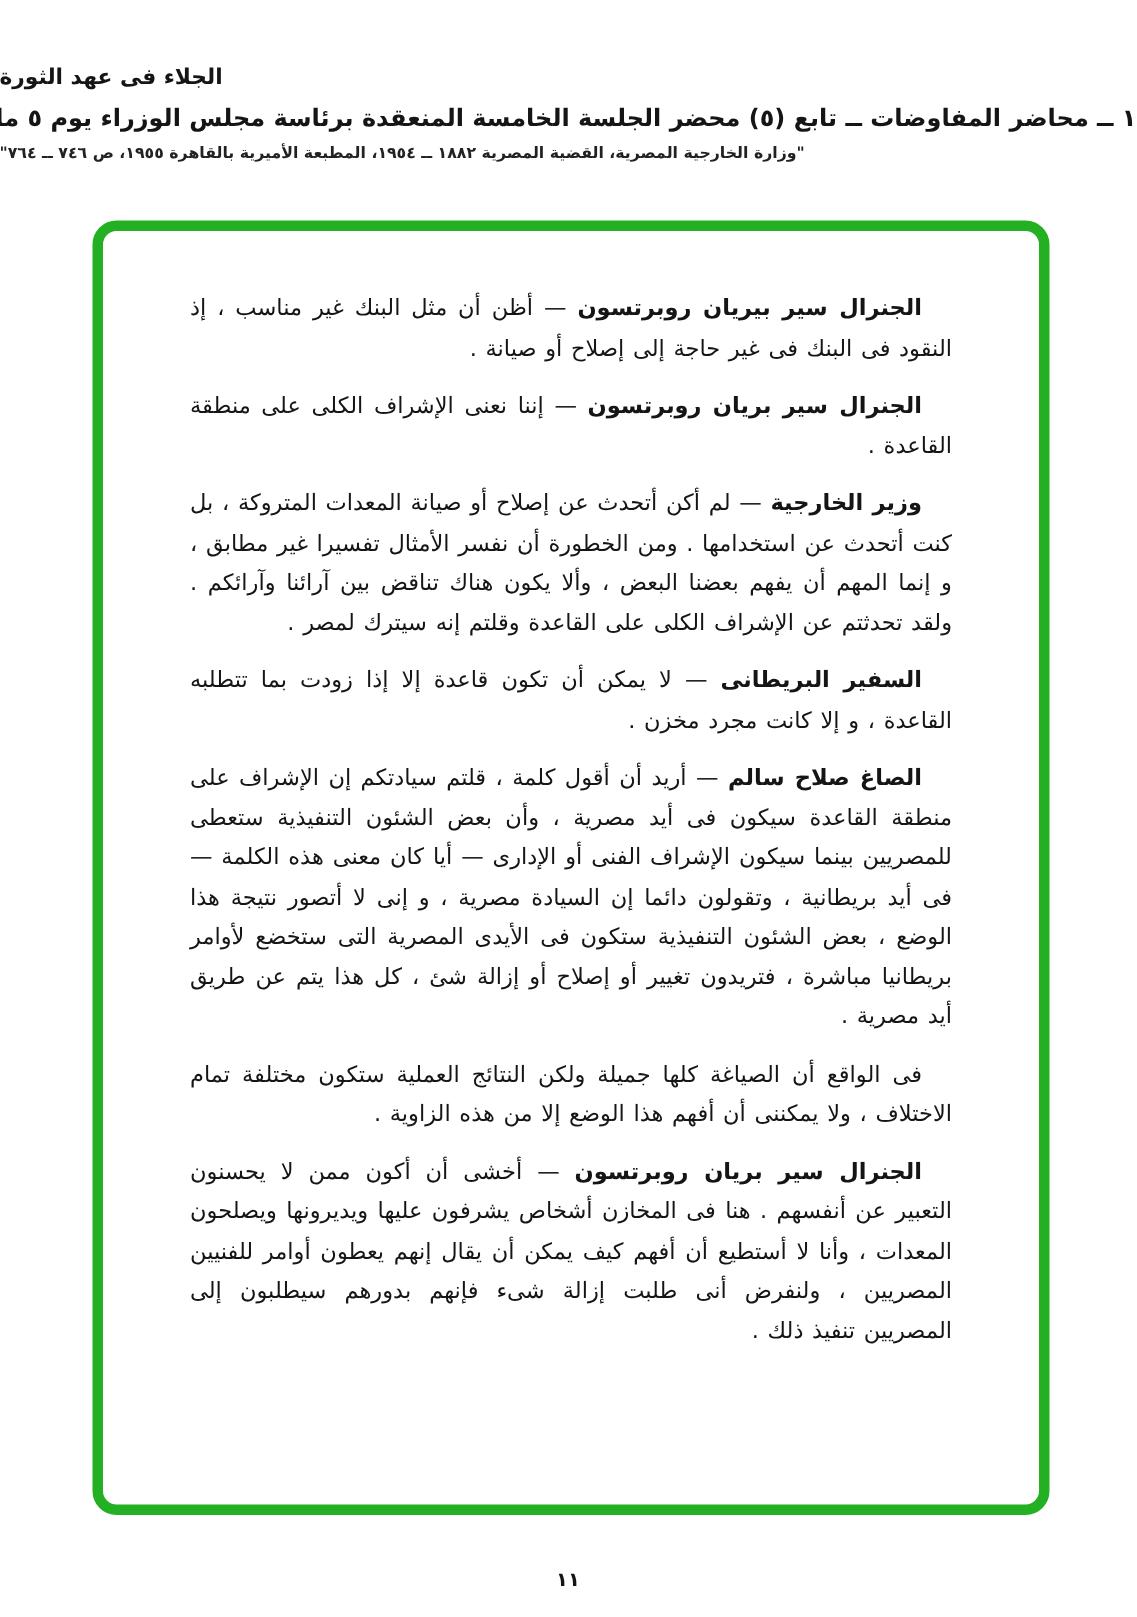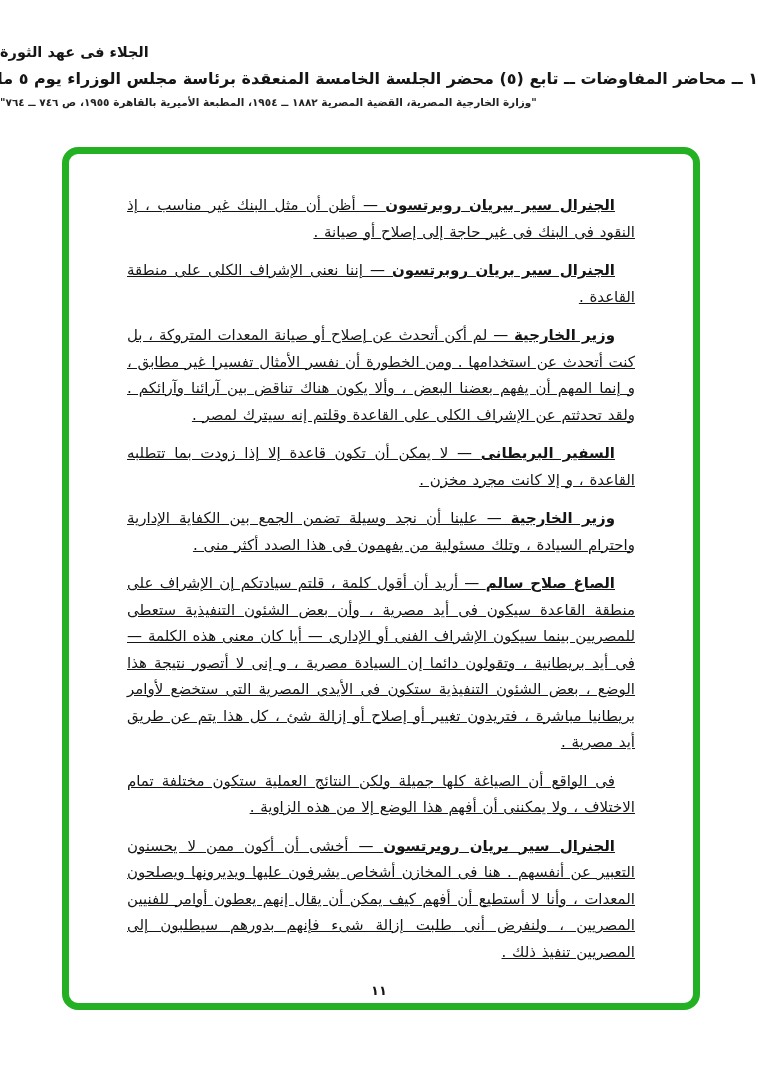--- a/index.html
+++ b/index.html
@@ -51,36 +51,35 @@
     border-radius: 16px;
     background: #ffffff;
   }
   .frame-content {
     position: absolute;
     top: 38px;
     right: 58px;
     left: 58px;
     bottom: 30px;
     direction: rtl;
-    text-decoration: underline;
   }
   .para {
     font-size: 15px;
     line-height: 26.5px;
     text-align: justify;
     text-indent: 20px;
     margin: 0 0 12px 0;
     word-spacing: 1px;
   }
   .para .speaker {
     font-weight: bold;
   }
   .page-number {
     position: absolute;
-    top: 983px;
+    top: 1046px;
     left: 0;
     right: 0;
     text-align: center;
     font-size: 13px;
     font-weight: bold;
   }
 </style>
 </head>
 <body>
 
@@ -98,23 +97,20 @@
     <p class="para">
       <span class="speaker">الجنرال سير بريان روبرتسون</span><span> — إننا نعنى الإشراف الكلى على منطقة القاعدة .</span>
     </p>
     <p class="para">
       <span class="speaker">وزير الخارجية</span><span> — لم أكن أتحدث عن إصلاح أو صيانة المعدات المتروكة ، بل كنت أتحدث عن استخدامها . ومن الخطورة أن نفسر الأمثال تفسيرا غير مطابق ، و إنما المهم أن يفهم بعضنا البعض ، وألا يكون هناك تناقض بين آرائنا وآرائكم . ولقد تحدثتم عن الإشراف الكلى على القاعدة وقلتم إنه سيترك لمصر .</span>
     </p>
     <p class="para">
       <span class="speaker">السفير البريطانى</span><span> — لا يمكن أن تكون قاعدة إلا إذا زودت بما تتطلبه القاعدة ، و إلا كانت مجرد مخزن .</span>
     </p>
     <p class="para">
-      <span class="speaker">وزير الخارجية</span><span> — علينا أن نجد وسيلة تضمن الجمع بين الكفاية الإدارية واحترام السيادة ، وتلك مسئولية من يفهمون فى هذا الصدد أكثر منى .</span>
-    </p>
-    <p class="para">
       <span class="speaker">الصاغ صلاح سالم</span><span> — أريد أن أقول كلمة ، قلتم سيادتكم إن الإشراف على منطقة القاعدة سيكون فى أيد مصرية ، وأن بعض الشئون التنفيذية ستعطى للمصريين بينما سيكون الإشراف الفنى أو الإدارى — أيا كان معنى هذه الكلمة — فى أيد بريطانية ، وتقولون دائما إن السيادة مصرية ، و إنى لا أتصور نتيجة هذا الوضع ، بعض الشئون التنفيذية ستكون فى الأيدى المصرية التى ستخضع لأوامر بريطانيا مباشرة ، فتريدون تغيير أو إصلاح أو إزالة شئ ، كل هذا يتم عن طريق أيد مصرية .</span>
     </p>
     <p class="para">
       <span class="speaker"></span><span>فى الواقع أن الصياغة كلها جميلة ولكن النتائج العملية ستكون مختلفة تمام الاختلاف ، ولا يمكننى أن أفهم هذا الوضع إلا من هذه الزاوية .</span>
     </p>
     <p class="para">
       <span class="speaker">الجنرال سير بريان روبرتسون</span><span> — أخشى أن أكون ممن لا يحسنون التعبير عن أنفسهم . هنا فى المخازن أشخاص يشرفون عليها ويديرونها ويصلحون المعدات ، وأنا لا أستطيع أن أفهم كيف يمكن أن يقال إنهم يعطون أوامر للفنيين المصريين ، ولنفرض أنى طلبت إزالة شىء فإنهم بدورهم سيطلبون إلى المصريين تنفيذ ذلك .</span>
     </p>
   </div>
 </div>

